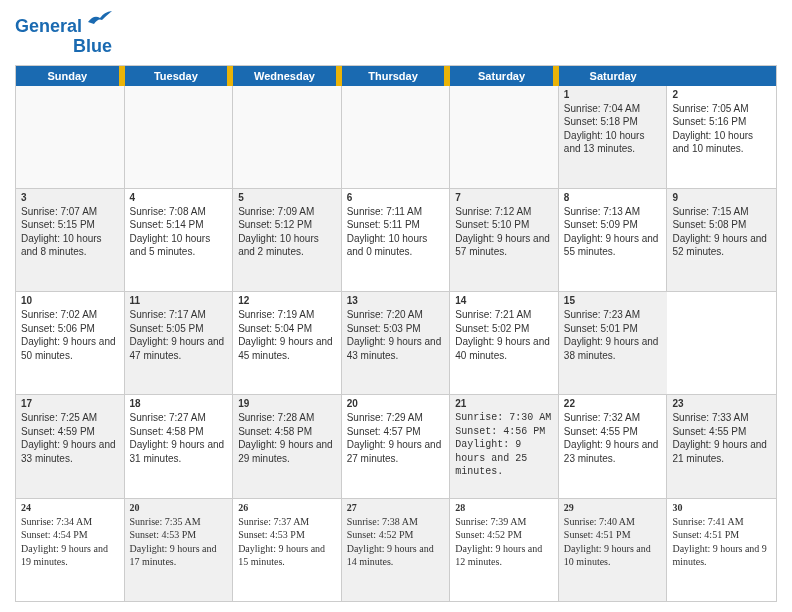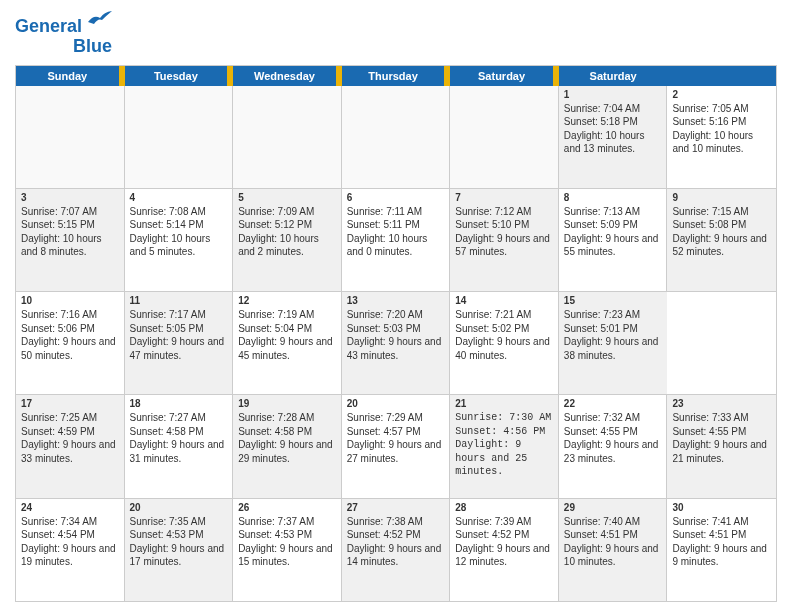--- a/index.html
+++ b/index.html
@@ -81,21 +81,21 @@
       flex: 1;
       display: flex;
       flex-direction: column;
     }
     .cal-row {
       display: grid;
       grid-template-columns: repeat(7, 1fr);
       flex: 1;
       border-bottom: 1px solid #ccc;
     }
-    .cal-row:last-child { border-bottom: none; }
+    .cal-row:last-child { border-bottom: none; font-family: Liberation Serif, serif; }
     .cal-cell {
       border-right: 1px solid #ccc;
       padding: 3px 5px;
       font-size: 8.5px;
       color: #333;
       vertical-align: top;
       background: #fff;
       min-height: 0;
     }
     .cal-cell:last-child { border-right: none; }
@@ -203,21 +203,21 @@
           <div class="cal-cell shaded">
             <div class="day-num">9</div>
             <div class="cell-text" style="white-space: pre-line;">Sunrise: 7:15 AM
 Sunset: 5:08 PM
 Daylight: 9 hours and 52 minutes.</div>
           </div>
         </div>
         <div class="cal-row">
           <div class="cal-cell">
             <div class="day-num">10</div>
-            <div class="cell-text" style="white-space: pre-line;">Sunrise: 7:16 AM
+            <div class="cell-text" style="white-space: pre-line;">Sunrise: 7:02 AM
 Sunset: 5:06 PM
 Daylight: 9 hours and 50 minutes.</div>
           </div>
           <div class="cal-cell shaded">
             <div class="day-num">11</div>
             <div class="cell-text" style="white-space: pre-line;">Sunrise: 7:17 AM
 Sunset: 5:05 PM
 Daylight: 9 hours and 47 minutes.</div>
           </div>
           <div class="cal-cell">

